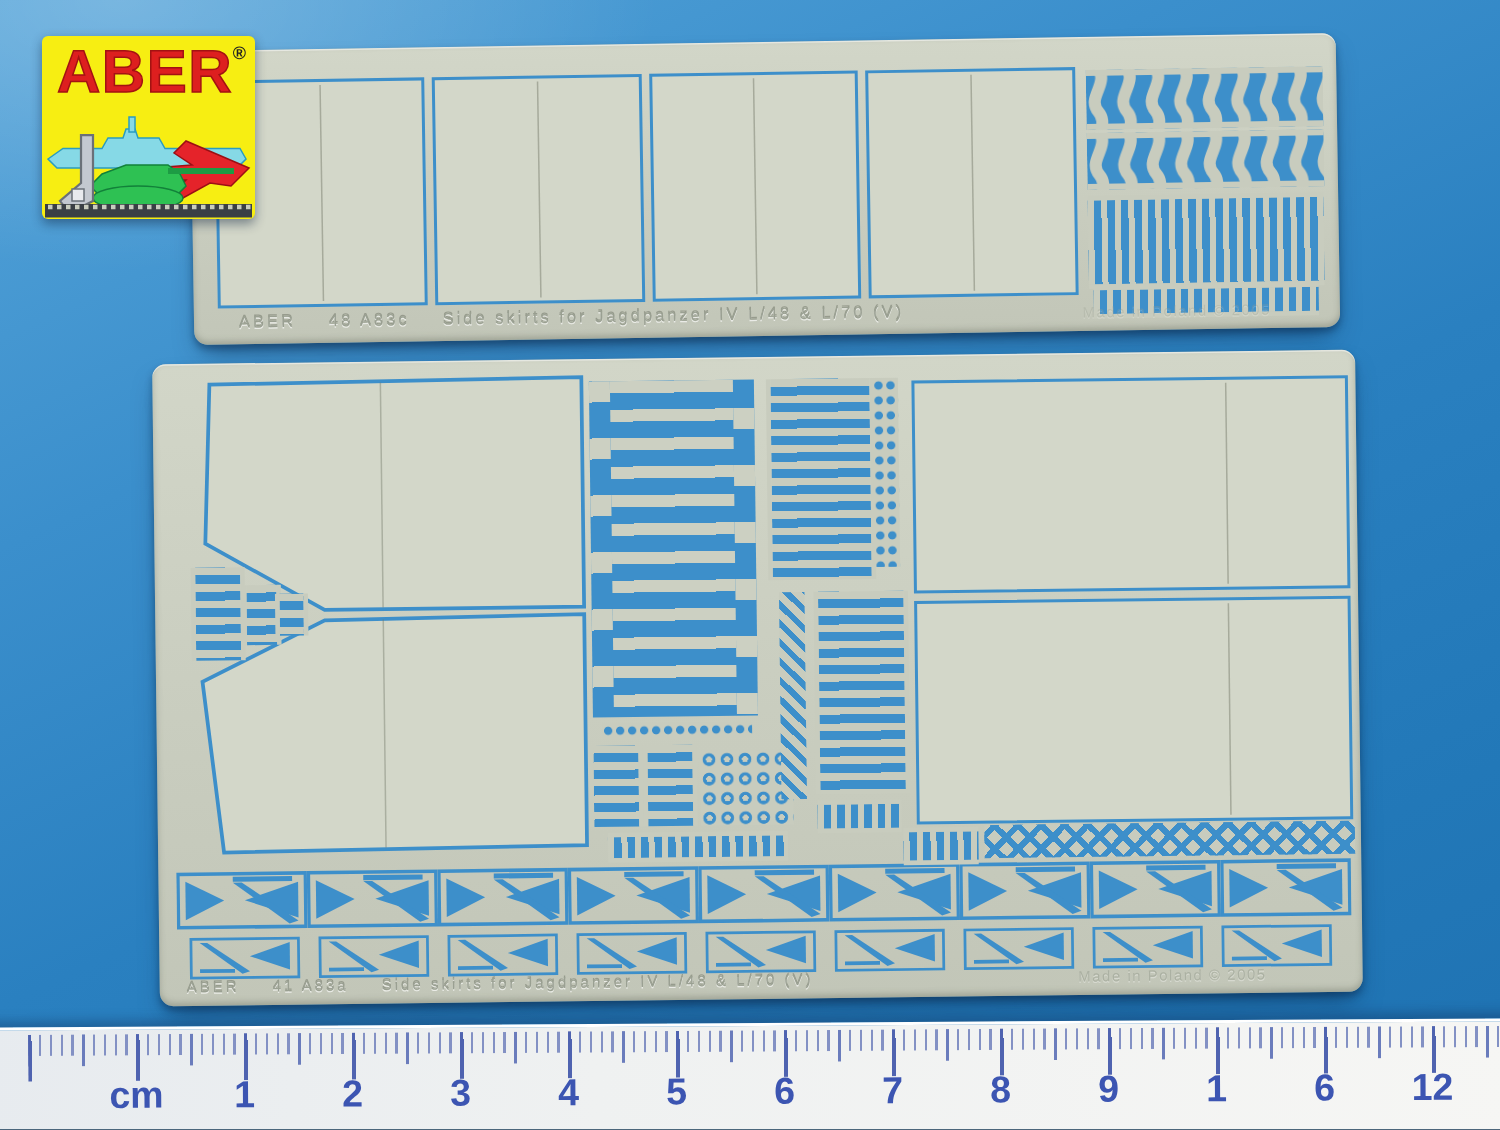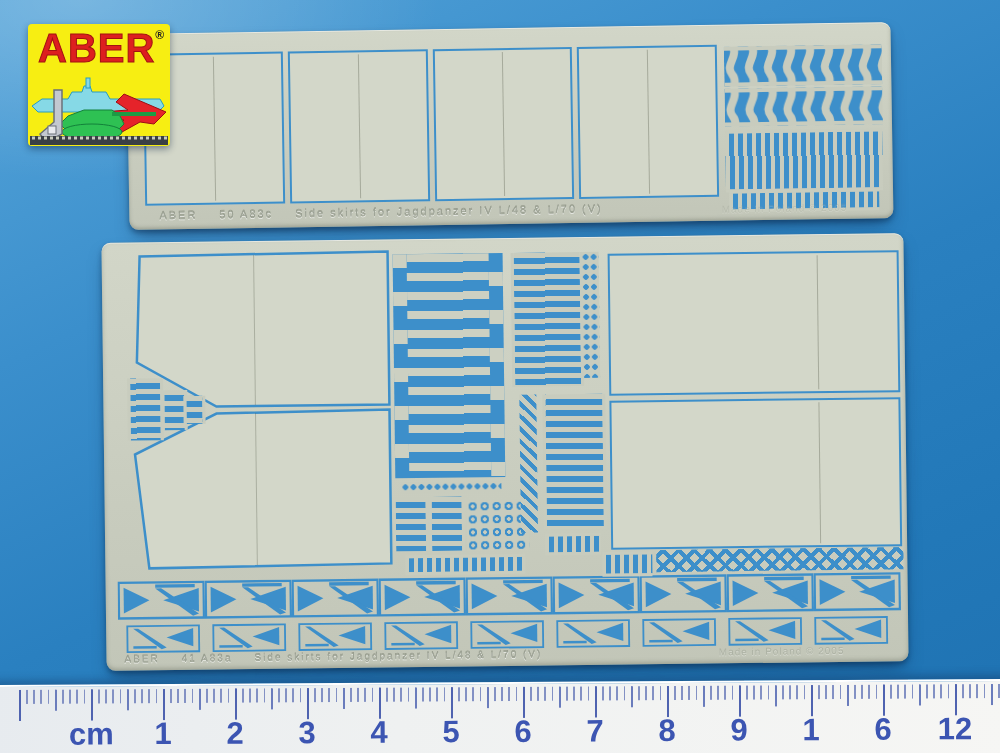--- a/index.html
+++ b/index.html
@@ -59,21 +59,21 @@
   .ruler{position:absolute;left:-8px;top:682px;width:1016px;height:84px;z-index:40;
     transform:rotate(-.35deg);
     background:linear-gradient(90deg,#e7ebef 0%,#eff1f1 40%,#f6f6f4 100%);
     border-top:2px solid #ffffff;box-shadow:0 -4px 8px rgba(15,40,80,.35);}
   .ticks{position:absolute;left:27px;right:0;top:3px;height:34px;}
   .t-mm,.t-half,.t-cm{position:absolute;left:0;right:0;top:0;}
   .t-mm{height:14px;background:repeating-linear-gradient(90deg,#8391c4 0 1.6px,transparent 1.6px 7.2px);}
   .t-half{height:21px;background:repeating-linear-gradient(90deg,#6a7cbc 0 2px,transparent 2px 36px);}
   .t-cm{height:31px;background:repeating-linear-gradient(90deg,#4f63b0 0 2.2px,transparent 2.2px 72px);}
   .rnum{position:absolute;top:30px;width:44px;text-align:center;
-    font-size:31px;font-weight:700;color:#3c55b2;}
+    font-size:25px;font-weight:700;color:#3c55b2;}
 </style>
 </head>
 <body>
 
 <div class="stage">
 
   <svg width="0" height="0" style="position:absolute">
     <defs>
       <pattern id="hk" width="19" height="40" patternUnits="userSpaceOnUse">
         <rect width="19" height="40" fill="#3d8fca"></rect>
@@ -116,21 +116,21 @@
         <rect y="36" width="158" height="4" fill="#c8ccbe"></rect>
     </svg>
     <svg class="fretsvg" style="left:597px;top:64px;width:158px;height:38px">
       <rect width="158" height="38" fill="url(#hk)"></rect>
         <rect width="158" height="4" fill="#c8ccbe"></rect>
         <rect y="34" width="158" height="4" fill="#c8ccbe"></rect>
     </svg>
     <div class="comb" style="left:597px;top:106px;width:157px;height:56px"></div>
     <div class="comb" style="left:600px;top:166px;width:150px;height:16px"></div>
     <div class="etchline" style="left:30px;top:176px">
-      <span>ABER</span><span>50 A83c</span><span>Side skirts for Jagdpanzer IV L/48 &amp; L/70 (V)</span>
+      <span>ABER</span><span>48 A83c</span><span>Side skirts for Jagdpanzer IV L/48 &amp; L/70 (V)</span>
     </div>
     <div class="etch-origin" style="right:46px;bottom:6px;opacity:.3">Made in Poland © 2005</div>
   </div>
 
   <div class="fret fret-bottom">
     <svg class="fretsvg" width="802" height="428">
       <polygon points="38,14 286,12 286,165 113,165 34,120" fill="#d3d7c9" stroke="#3d8fca" stroke-width="2.5"></polygon>
       <line x1="152" y1="14" x2="152" y2="164" stroke="rgba(110,115,100,.4)"></line>
       <polygon points="113,172 286,170 286,324 44,326 31,212" fill="#d3d7c9" stroke="#3d8fca" stroke-width="2.5"></polygon>
       <line x1="152" y1="172" x2="152" y2="324" stroke="rgba(110,115,100,.4)"></line>

